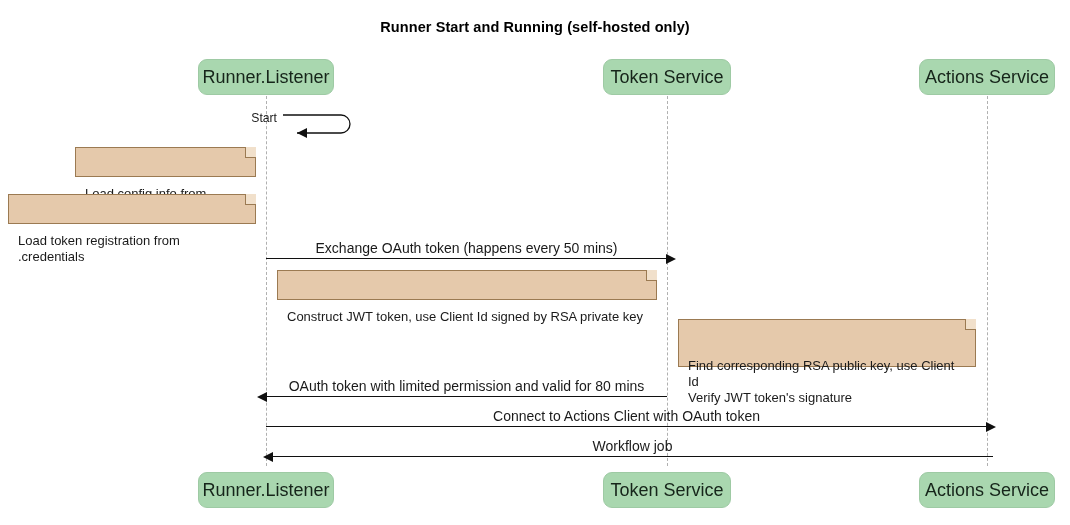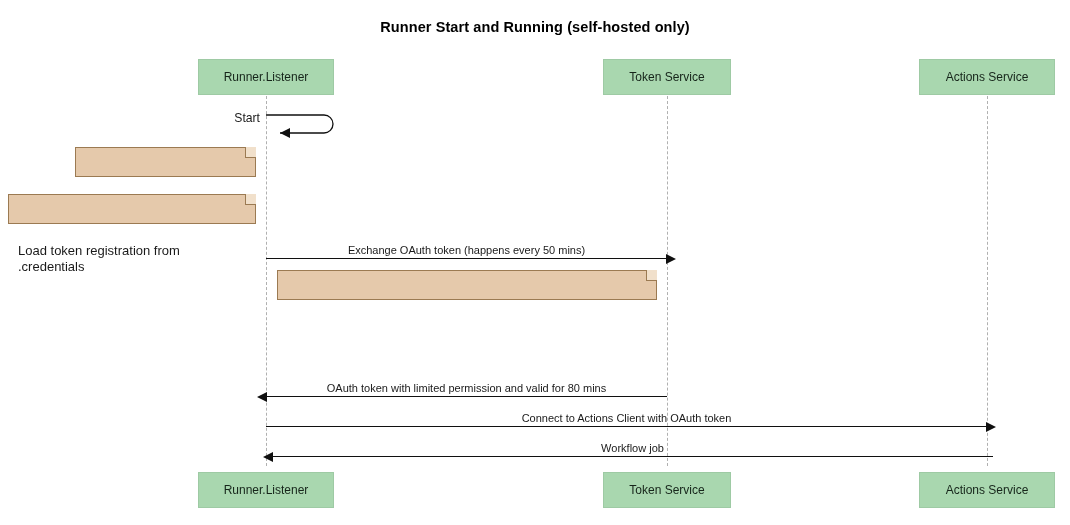--- a/index.html
+++ b/index.html
@@ -40,41 +40,41 @@
     width: 0;
     border-left: 1px dashed #b0b0b0;
     top: 88px;
     height: 370px;
   }
 
   
   .participant {
     position: absolute;
     height: 36px;
-    border-radius: 0;
+    border-radius: 9px;
     background: #a9d7af;
     border: 1px solid #9ecaa4;
     display: flex;
     align-items: center;
     justify-content: center;
-    font-size: 12px;
+    font-size: 18px;
     color: #16251a;
     box-sizing: border-box;
     white-space: nowrap;
   }
 
   
   .note {
     position: absolute;
     background: #e5c9ab;
     border: 1px solid #9b7a52;
     box-sizing: border-box;
     font-size: 13px;
     color: #1a1a1a;
-    padding: 16px 9px 6px 9px;
+    padding: 6px 9px 6px 9px;
     line-height: 16px;
     white-space: pre-line;
   }
   .note .fold {
     position: absolute;
     top: -1px;
     right: -1px;
     width: 11px;
     height: 11px;
     background: #f1e0cb;
@@ -104,21 +104,21 @@
   .msg .head.left {
     left: -9px;
     border-right: 10px solid #101010;
   }
   .msg .label {
     position: absolute;
     bottom: 3px;
     left: 0;
     width: 100%;
     text-align: center;
-    font-size: 11px;
+    font-size: 14px;
     color: #1a1a1a;
     white-space: nowrap;
   }
 
   
   .selfmsg {
     position: absolute;
   }
   .selfmsg svg { display: block; }
   .selfmsg .label {
@@ -155,42 +155,48 @@
   <div class="participant" style="left:198px; top:464px; width:136px;">
     <span>Runner.Listener</span>
   </div>
   <div class="participant" style="left:603px; top:464px; width:128px;">
     <span>Token Service</span>
   </div>
   <div class="participant" style="left:919px; top:464px; width:136px;">
     <span>Actions Service</span>
   </div>
 
-  <div class="selfmsg" style="left:266px; top:104px;">
+  <div class="selfmsg" style="left:283px; top:104px;">
     <span class="label">Start</span>
     <svg width="80" height="30" viewBox="0 0 80 30">
       <path d="M0,3 L58,3 A9,9 0 0 1 58,21 L14,21" fill="none" stroke="#101010" stroke-width="1.3"></path>
       <path d="M14,21 L24,16 L24,26 Z" fill="#101010"></path>
     </svg>
   </div>
 
   <div class="note" style="left:75px; top:139px; width:181px; height:30px;">
     <span class="fold"></span>
     <span>Load config info from .runner</span>
   </div>
 
   <div class="note" style="left:8px; top:186px; width:248px; height:30px;">
     <span class="fold"></span>
     <span>Load token registration from .credentials</span>
   </div>
 
   <div class="note" style="left:277px; top:262px; width:380px; height:30px;">
     <span class="fold"></span>
-  </div>
-
+    <span>Construct JWT token, use Client Id signed by RSA private key</span>
+  </div>
+
+  <div class="note" style="left:678px; top:311px; width:298px; height:48px;">
+    <span class="fold"></span>
+    <span>Find corresponding RSA public key, use Client Id
+Verify JWT token's signature</span>
+  </div>
 
   <div class="msg" style="left:266px; top:250px; width:401px;">
     <span class="label">Exchange OAuth token (happens every 50 mins)</span>
     <span class="head right"></span>
   </div>
 
   <div class="msg" style="left:266px; top:388px; width:401px;">
     <span class="label">OAuth token with limited permission and valid for 80 mins</span>
     <span class="head left"></span>
   </div>

